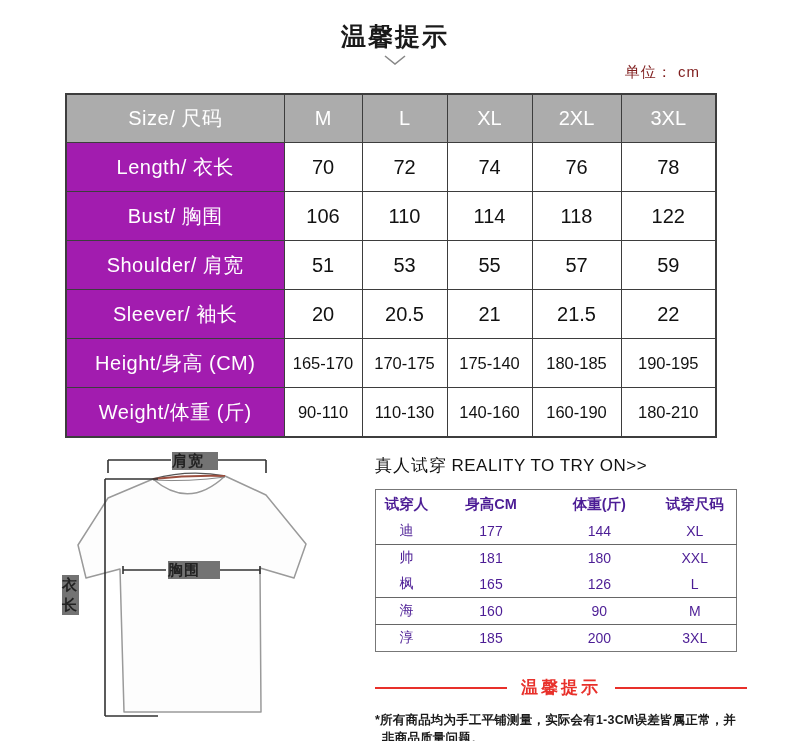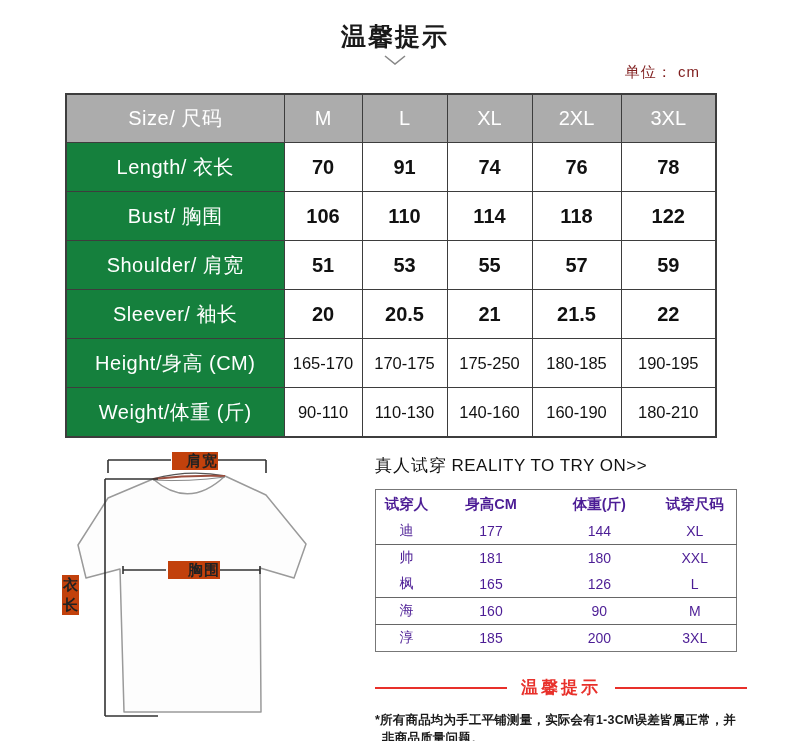--- a/index.html
+++ b/index.html
@@ -19,33 +19,33 @@
     position:absolute;left:65px;top:93px;width:650px;
     border-collapse:collapse;table-layout:fixed;
     border:2px solid #3d3d3d;
   }
   table.size-table td{
     border:1px solid #3d3d3d;text-align:center;vertical-align:middle;
     height:47px;padding:0;
   }
   table.size-table tr.data-row td{height:48px;}
   td.lbl{
-    background:#15803d;color:#ffffff;font-size:20px;font-weight:400;
+    background:#a21caf;color:#ffffff;font-size:20px;font-weight:400;
     text-align:right;padding-right:14px;letter-spacing:0.5px;
   }
   tr.head td{background:#acacac;color:#ffffff;font-size:20px;font-weight:400;}
-  td.val{background:#fff;color:#111;font-size:20px;font-weight:700;}
+  td.val{background:#fff;color:#111;font-size:20px;font-weight:400;}
   tr.rng td.val{font-size:16.5px;font-weight:400;letter-spacing:0;}
 
   
   .figure{position:absolute;left:55px;top:448px;width:310px;height:292px;}
   .figure svg{position:absolute;left:0;top:0;}
   .fig-label{
-    position:absolute;font-size:15px;font-weight:700;color:#222;background:#c2410c;
-    text-align:right;line-height:18px;letter-spacing:1px;
+    position:absolute;font-size:15px;font-weight:700;color:#222;background:#737373;
+    text-align:left;line-height:18px;letter-spacing:1px;
   }
   .fig-label.shoulder{left:117px;top:4px;width:46px;}
   .fig-label.bust{left:113px;top:113px;width:52px;}
   .fig-label.length{left:7px;top:127px;width:17px;word-break:break-all;line-height:20px;}
 
   
   .right-col{position:absolute;left:375px;top:452px;width:372px;}
   .tryon-head{font-size:16px;color:#111;margin:2px 0 12px 0;white-space:nowrap;}
   .tryon-head .cn{font-weight:400;font-size:17px;letter-spacing:1px;}
   .tryon-head .en{font-weight:400;font-size:17px;letter-spacing:0.5px;}
@@ -96,21 +96,21 @@
     <td class="lbl">Size/ 尺码</td>
     <td>M</td>
     <td>L</td>
     <td>XL</td>
     <td>2XL</td>
     <td>3XL</td>
   </tr>
   <tr class="data-row">
     <td class="lbl">Length/ 衣长</td>
     <td class="val">70</td>
-    <td class="val">91</td>
+    <td class="val">72</td>
     <td class="val">74</td>
     <td class="val">76</td>
     <td class="val">78</td>
   </tr>
   <tr class="data-row">
     <td class="lbl">Bust/ 胸围</td>
     <td class="val">106</td>
     <td class="val">110</td>
     <td class="val">114</td>
     <td class="val">118</td>
@@ -129,21 +129,21 @@
     <td class="val">20</td>
     <td class="val">20.5</td>
     <td class="val">21</td>
     <td class="val">21.5</td>
     <td class="val">22</td>
   </tr>
   <tr class="data-row rng">
     <td class="lbl">Height/身高 (CM)</td>
     <td class="val">165-170</td>
     <td class="val">170-175</td>
-    <td class="val">175-250</td>
+    <td class="val">175-140</td>
     <td class="val">180-185</td>
     <td class="val">190-195</td>
   </tr>
   <tr class="data-row rng">
     <td class="lbl">Weight/体重 (斤)</td>
     <td class="val">90-110</td>
     <td class="val">110-130</td>
     <td class="val">140-160</td>
     <td class="val">160-190</td>
     <td class="val">180-210</td>

